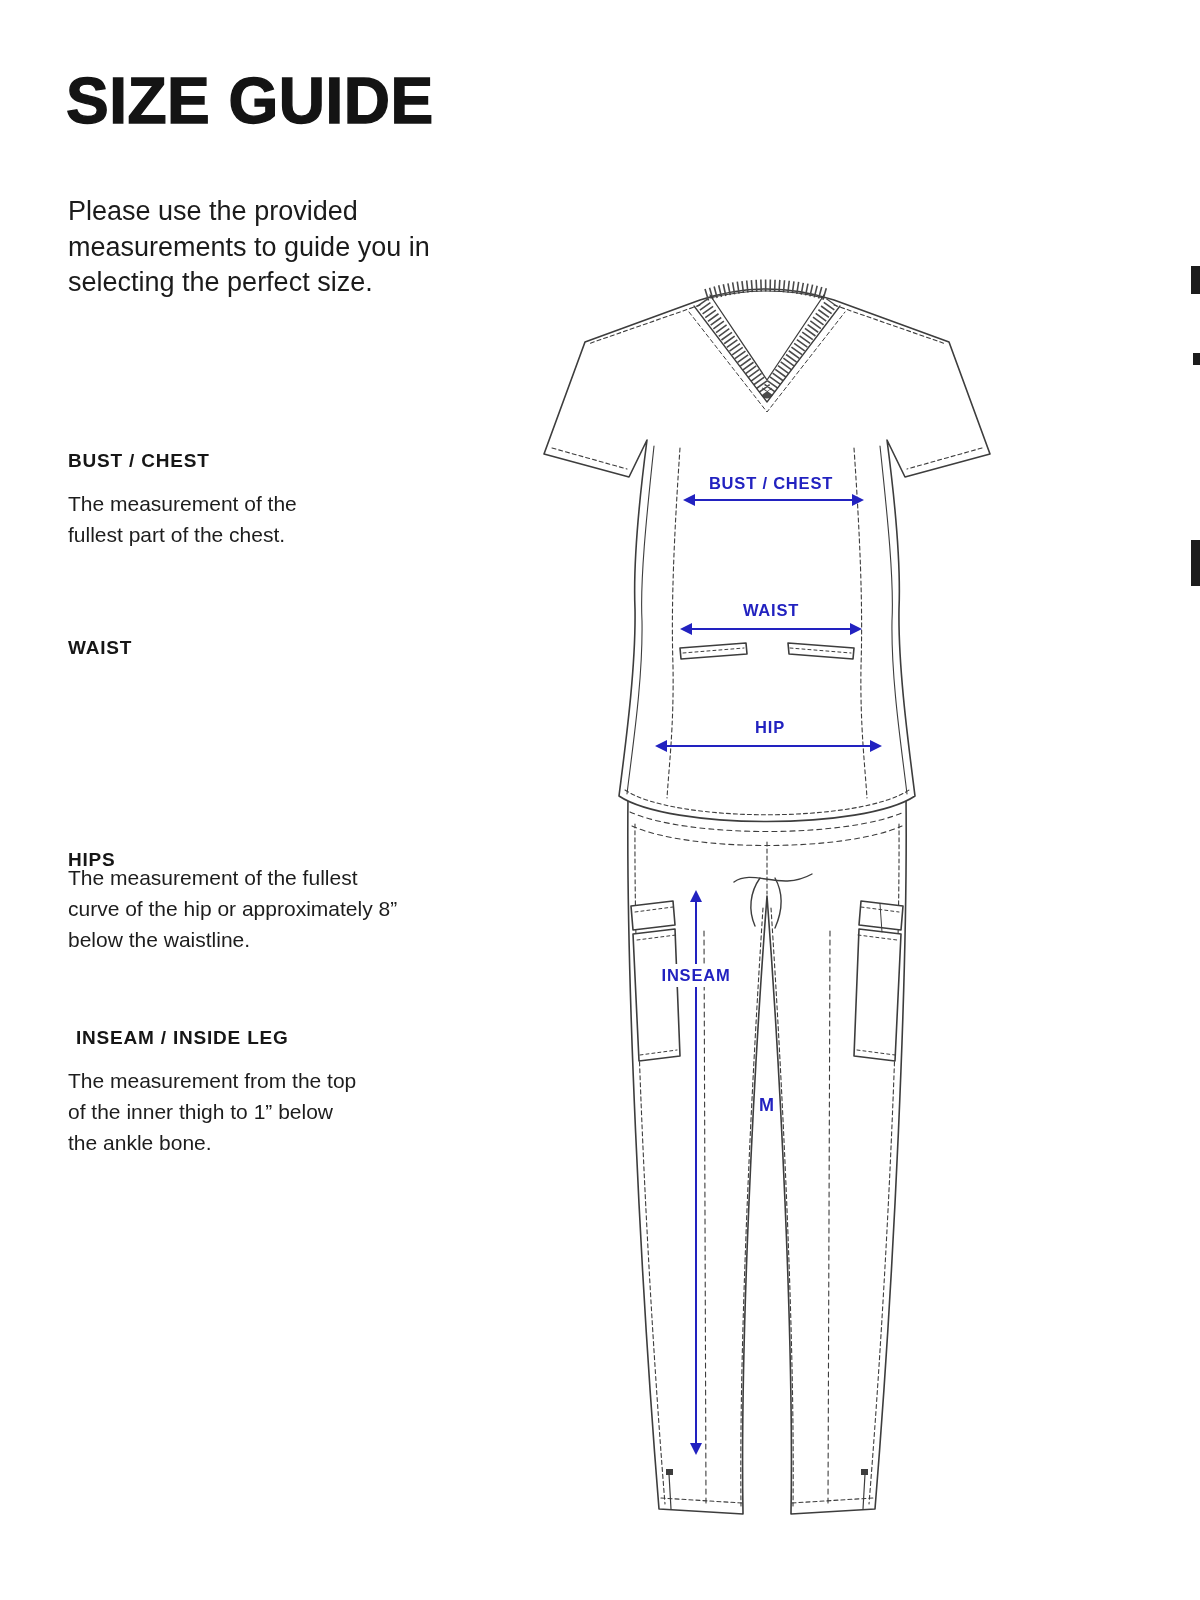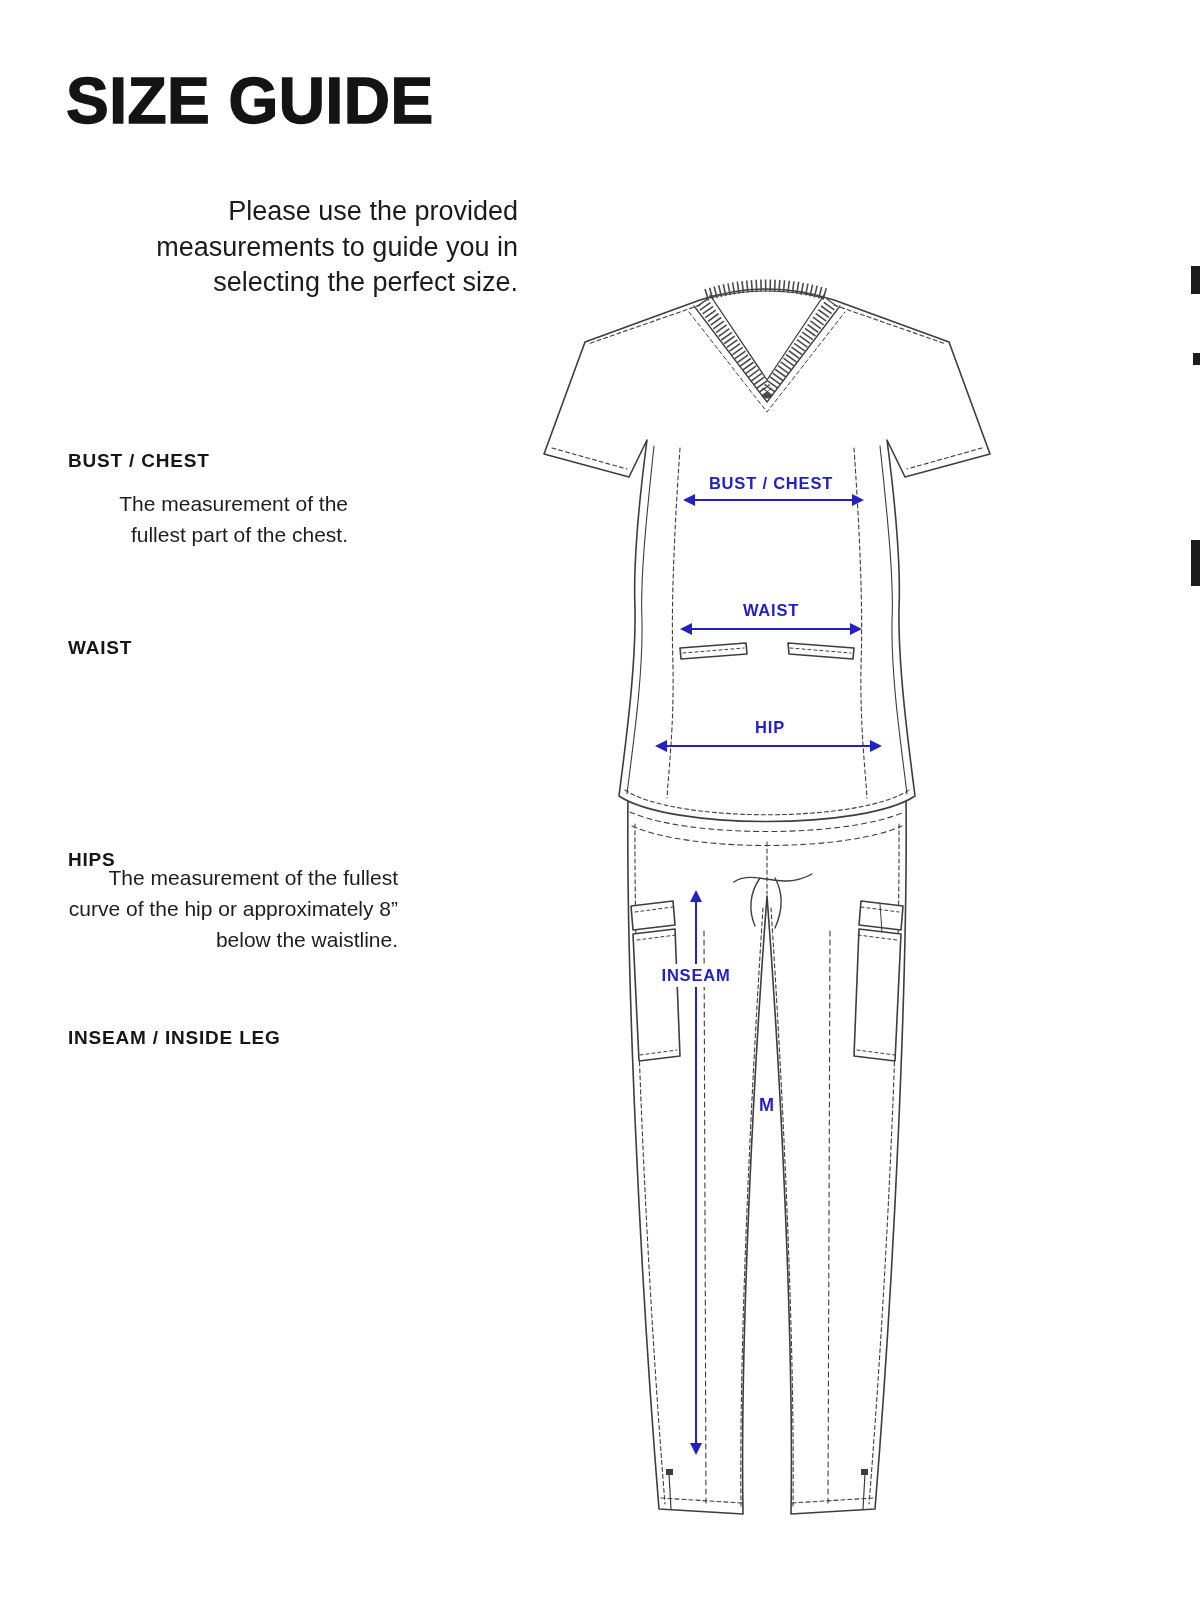--- a/index.html
+++ b/index.html
@@ -1,18 +1,18 @@
 <!DOCTYPE html>
 <html><head>
 <meta charset="utf-8">
 <style>
   * { margin:0; padding:0; box-sizing:border-box; }
   html,body { background:#fff; }
   body { font-family:"Liberation Sans", sans-serif; color:#1b1b1b; }
-  #page { position:relative; width:1200px; height:1600px; background:#fff; overflow:hidden;text-align:right; }
+  #page { position:relative; width:1200px; height:1600px; background:#fff; overflow:hidden; }
 
   .abs { position:absolute; }
 
   .title {
     left:66px; top:64px;
     font-size:64px; font-weight:700; letter-spacing:0.5px; color:#141414;
     -webkit-text-stroke:1.4px #141414;
   }
   .intro {
     left:68px; top:194px; max-width:450px;
@@ -23,21 +23,21 @@
   }
   .section-body {
     font-size:21px; line-height:1.48; color:#1d1d1d;
   }
   .s1h { left:68px; top:450px; }
   .s1b { left:68px; top:488px; max-width:280px; }
   .s2h { left:68px; top:637px; }
   .s2b { left:68px; top:675px; max-width:280px; }
   .s3h { left:68px; top:825px;margin-top:24px; }
   .s3b { left:68px; top:862px; max-width:330px; }
-  .s4h { left:68px; top:1027px; }
+  .s4h { left:76px; top:1027px; }
   .s4b { left:68px; top:1065px; max-width:295px; }
 
   .note {
     left:68px; top:1376px; max-width:290px;
     font-size:20px; line-height:1.47; color:#1d1d1d;
   }
   .note b { font-weight:700; }
 
   .diagram { left:528px; top:276px; width:474px; height:1255px; }
 
@@ -57,20 +57,21 @@
 
   <h3 class="abs section-heading s1h">BUST / CHEST</h3>
   <p class="abs section-body s1b">The measurement of the fullest part of the chest.</p>
 
   <h3 class="abs section-heading s2h">WAIST</h3>
 
   <h3 class="abs section-heading s3h">HIPS</h3>
   <p class="abs section-body s3b">The measurement of the fullest curve of the hip or approximately 8” below the waistline.</p>
 
   <h3 class="abs section-heading s4h">INSEAM / INSIDE LEG</h3>
+  <p class="abs section-body s4b">The measurement from the top of the inner thigh to 1” below the ankle bone.</p>
 
 
   <svg class="abs diagram" viewBox="0 0 474 1255" xmlns="http://www.w3.org/2000/svg">
 
     <g stroke="#3d3d3d" fill="none" stroke-width="1.6" stroke-linejoin="round" stroke-linecap="round">
       <path fill="#ffffff" d="M100,520 C98,700 112,1000 131,1233 L215,1238 C212,1060 226,790 239,620 C252,790 266,1060 263,1238 L347,1233 C366,1000 380,700 378,520 Z"></path>
 
       <path stroke-dasharray="5 4" stroke-width="1.1" d="M102,536 C160,562 318,562 376,536"></path>
       <path stroke-dasharray="5 4" stroke-width="1.1" d="M104,550 C162,576 316,576 374,550"></path>
 

